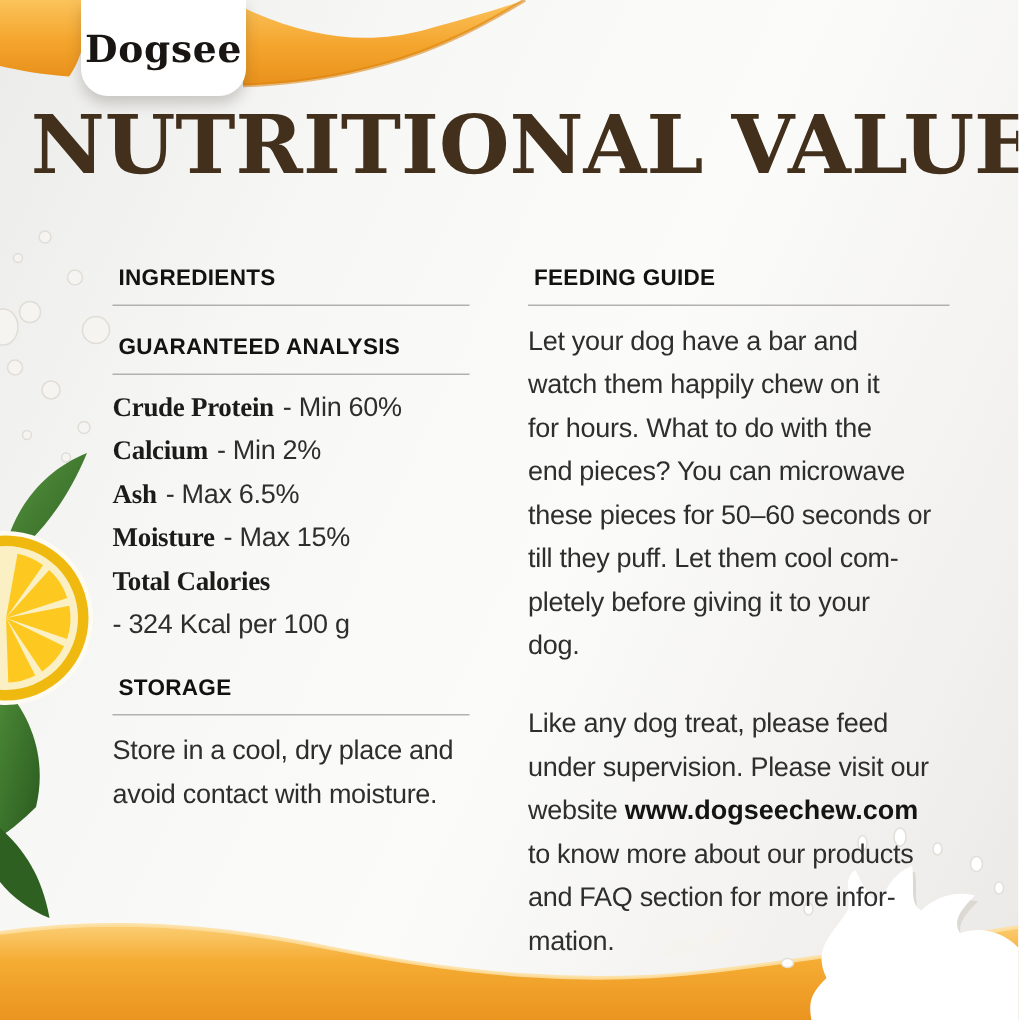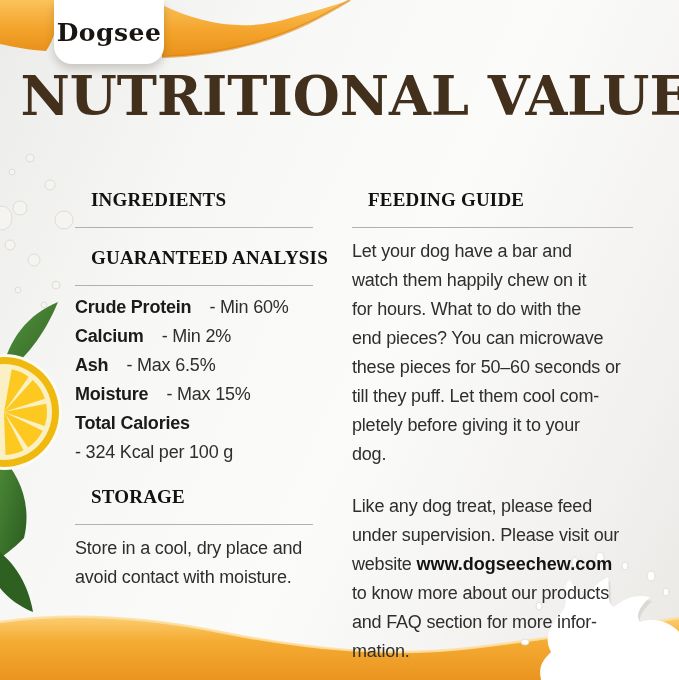--- a/index.html
+++ b/index.html
@@ -21,34 +21,34 @@
   #page-title{
     position:absolute;top:64px;left:16px;width:100%;text-align:center;white-space:nowrap;
     font-family:"DejaVu Serif", serif;font-weight:700;font-size:54px;color:#42301c;
     letter-spacing:0px;z-index:4;
   }
   
   .col{position:absolute;top:173px;z-index:3;}
   #col-left{left:75px;width:284px;}
   #col-right{left:352px;width:306px;}
   .sec-title{
-    font-size:19px;font-weight:800;color:#121212;letter-spacing:.2px;margin:16px;
-    font-family:Liberation Serif, serif;
+    font-size:15px;font-weight:800;color:#121212;letter-spacing:.2px;margin:4px;
+    font-family:Liberation Sans, sans-serif;
   }
   .sec-rule{height:1px;background:#b3b1ae;margin-top:9px;}
   .rule-left{width:238px;}
   .rule-right{width:281px;}
   .body-text{
     font-size:18px;line-height:29px;color:#2e2e2e;letter-spacing:-.2px;
     white-space:pre-line;margin-top:9px;
   }
   .an-list{margin-top:7px;}
   .an-row{font-size:18px;line-height:29px;letter-spacing:-.2px;color:#2e2e2e;}
   .an-name{font-weight:700;color:#1b1b1b;}
-  .an-name:not(:empty){margin-right:18px;}
+  .an-name:not(:empty){margin-right:6px;font-family:Liberation Serif, serif;}
   .mt-sec{margin-top:19px;}
   .para2{margin-top:23px;}
   .bold-inline{font-weight:700;color:#141414;letter-spacing:0;}
 </style>
 </head>
 <body>
 
 <div id="stage">
 
   <svg class="deco" id="deco-top" width="679" height="72" viewBox="0 0 679 72">

